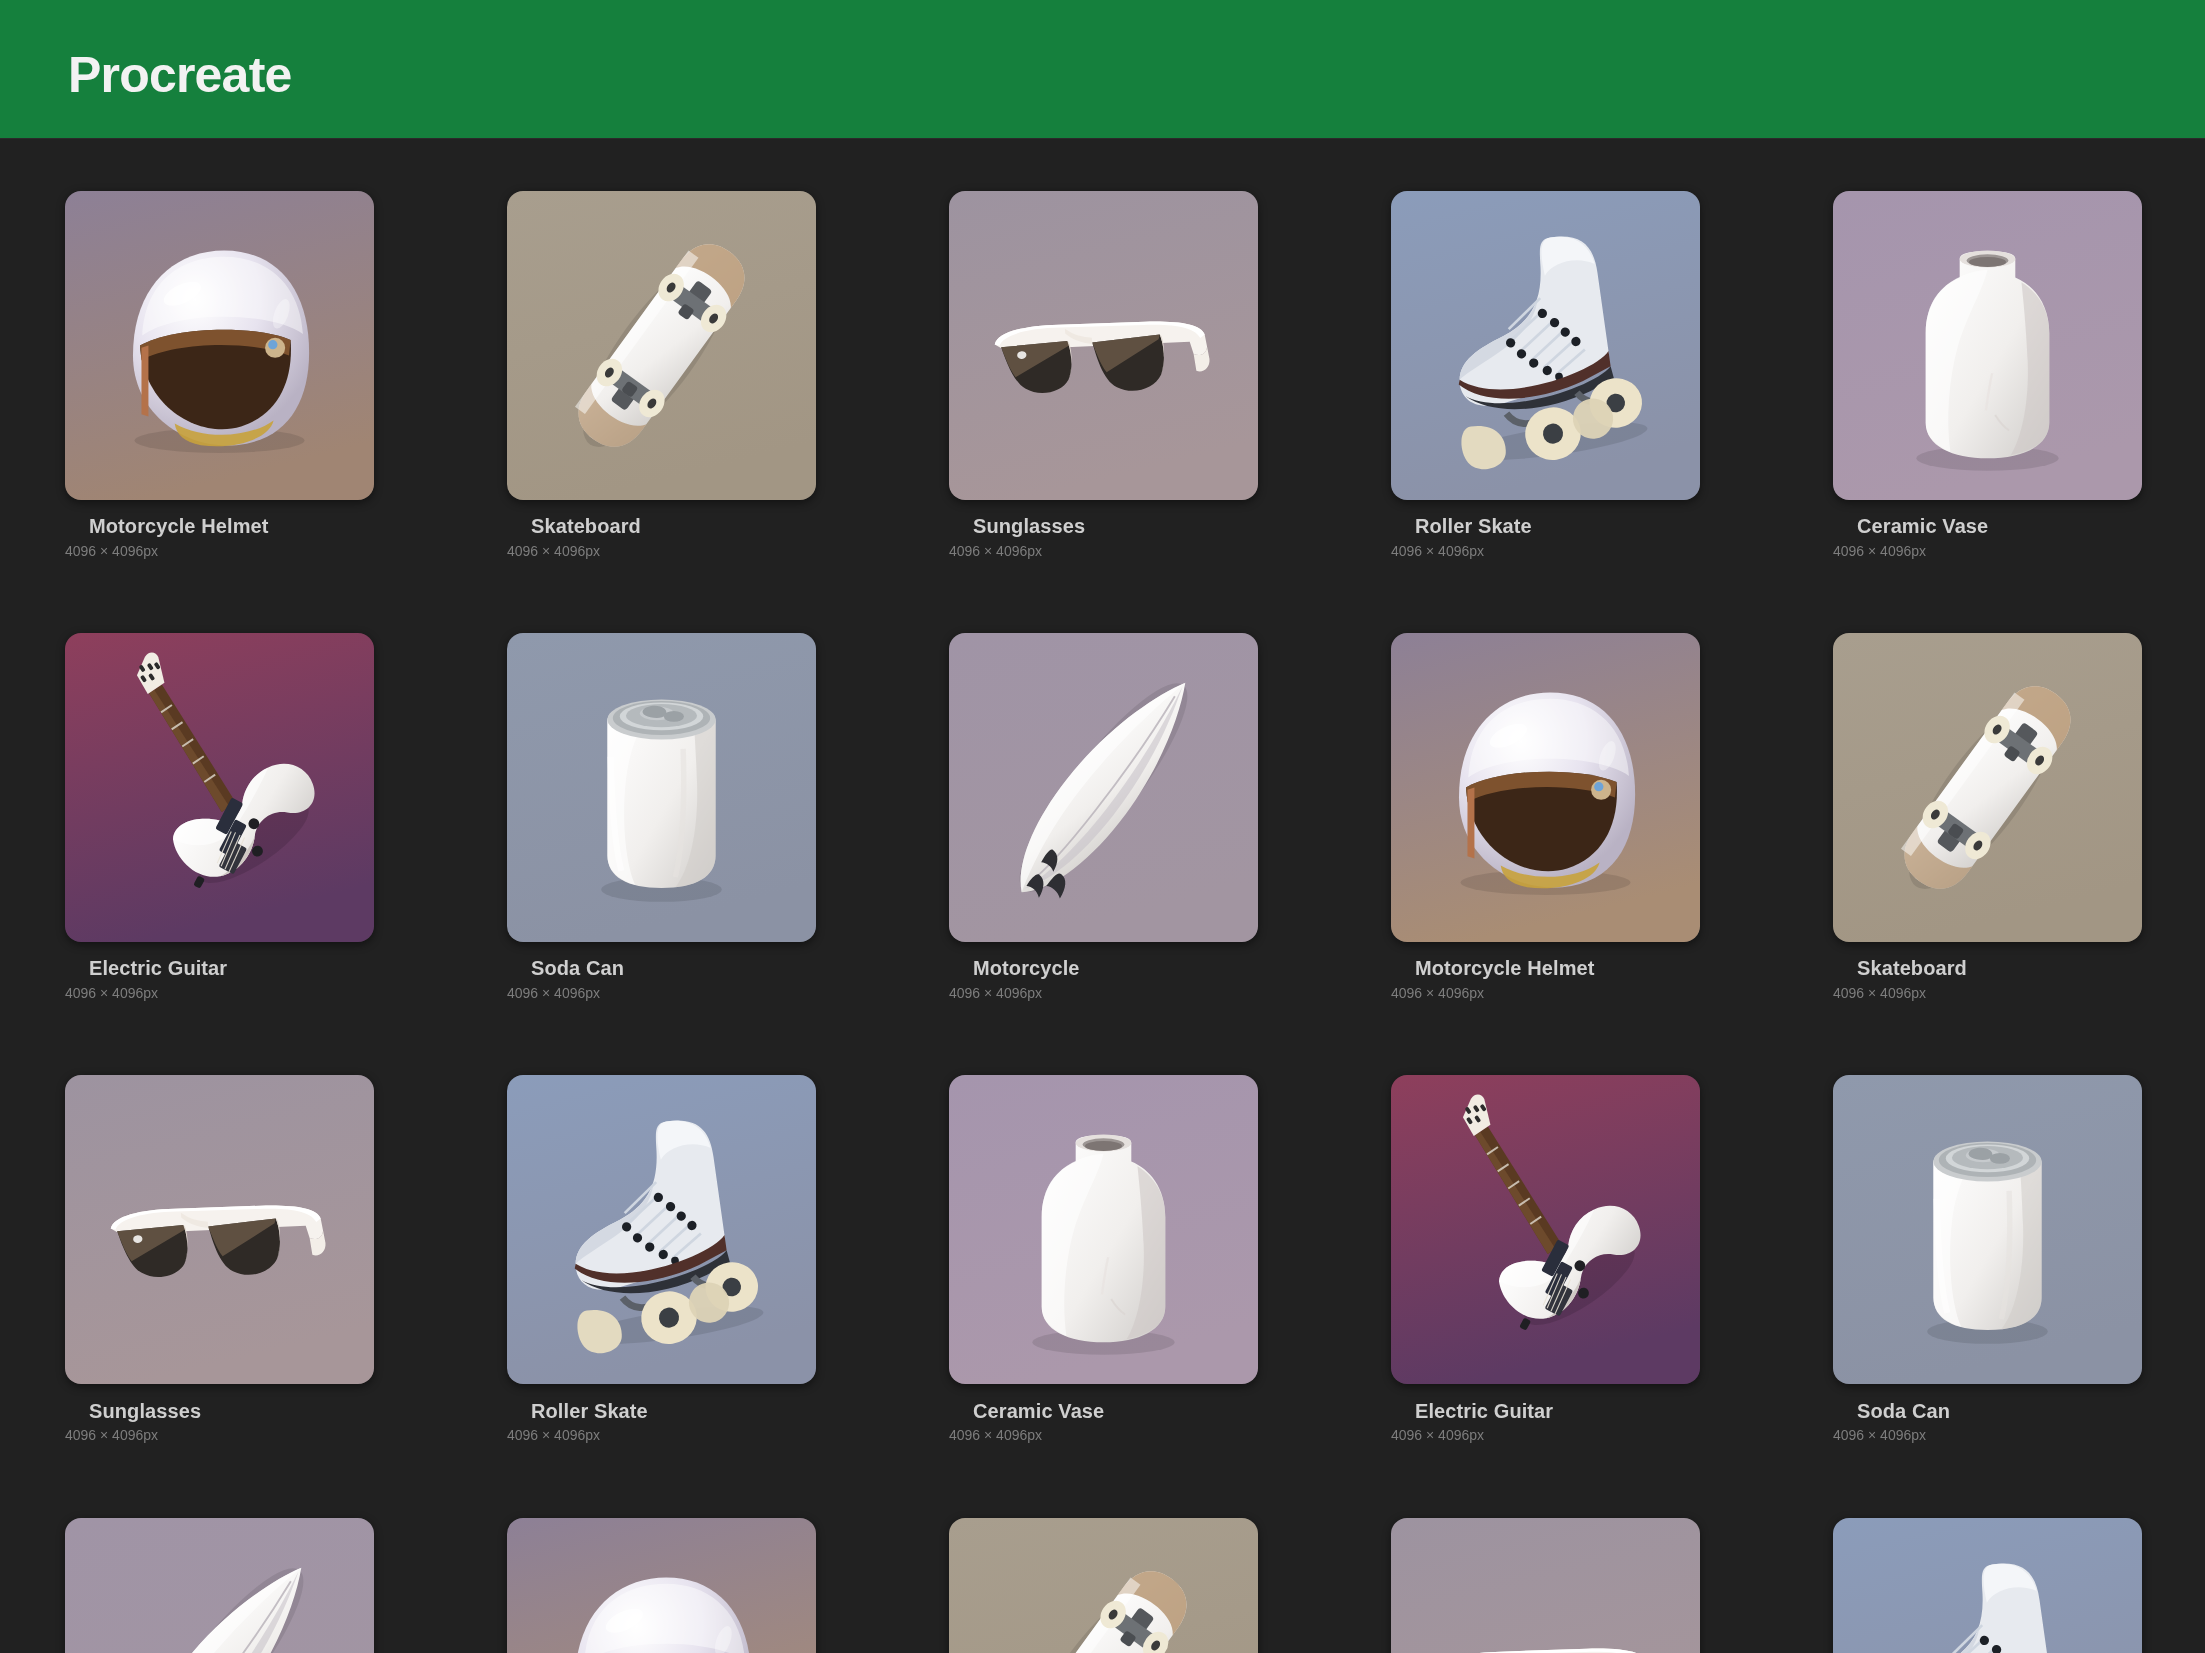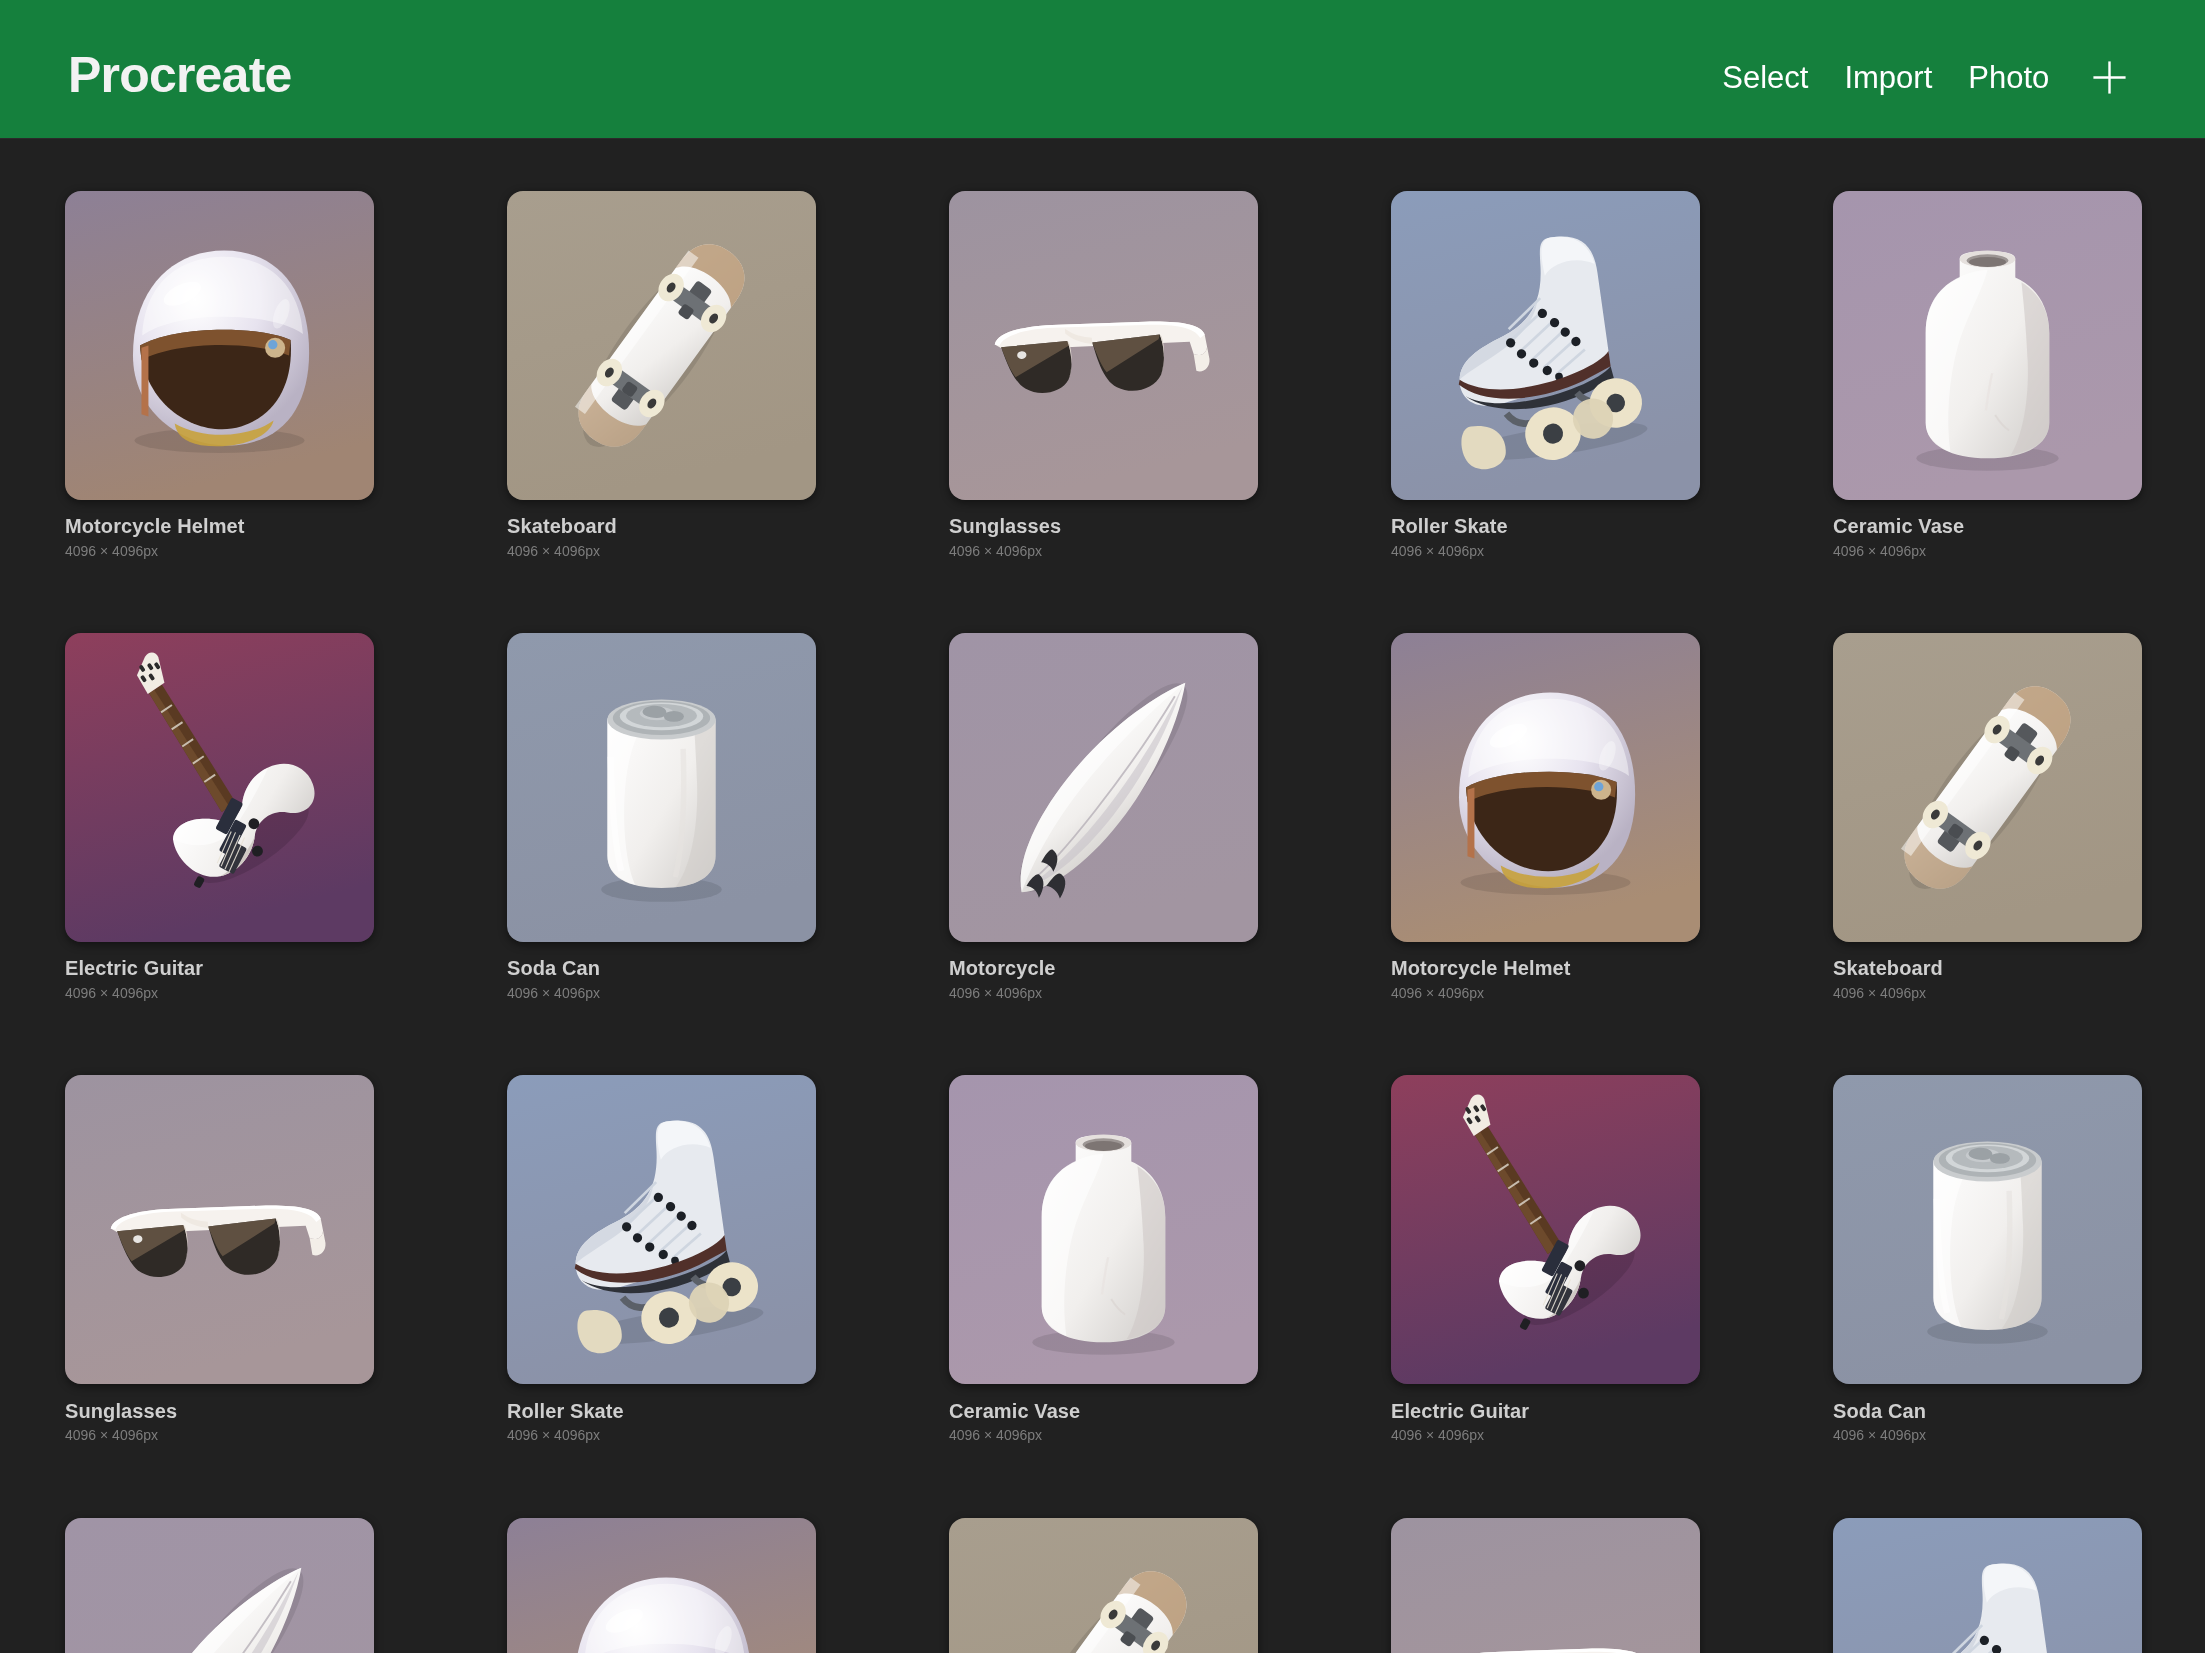--- a/index.html
+++ b/index.html
@@ -55,44 +55,31 @@
     width:309px; height:309px;
     border-radius:16px;
     overflow:hidden;
     position:relative;
     box-shadow:0 2.4px 8px rgba(0,0,0,.45);
   }
   .thumb svg{ display:block; width:309px; height:309px; }
   .meta{ padding-top:15.3px; }
   .c-title{
     font-size:20px; font-weight:bold; color:#cfcfcf;
-    line-height:1.1; letter-spacing:0.1px;
+    line-height:1.1; letter-spacing:0.1px;margin-left:24px;
   }
   .c-dims{
     font-size:14px; color:#7d7d7d; padding-top:6.5px; line-height:1.1;
   }
 </style>
 </head>
 <body>
 
 <div id="header">
   <div id="app-title">Procreate</div>
-  <div id="header-actions">
-    <div class="hdr-btn">Select</div>
-    <div class="hdr-btn">Import</div>
-    <div class="hdr-btn">Photo</div>
-    <div id="add-button">
-      <span>
-        <svg width="37" height="37" viewBox="0 0 46 46">
-          <line x1="23" y1="3" x2="23" y2="43" stroke="#ffffff" stroke-width="3"></line>
-          <line x1="3" y1="23" x2="43" y2="23" stroke="#ffffff" stroke-width="3"></line>
-        </svg>
-      </span>
-    </div>
-  </div>
 </div>
 
 <div id="gallery">
   <div id="grid">
       <div class="card">
         <div class="thumb">
           <svg viewBox="0 0 400 400" preserveAspectRatio="xMidYMid slice">
     <defs>
     <linearGradient id="whg0" x1="0" y1="0" x2="1" y2="1">
       <stop offset="0" stop-color="#ffffff"></stop>

